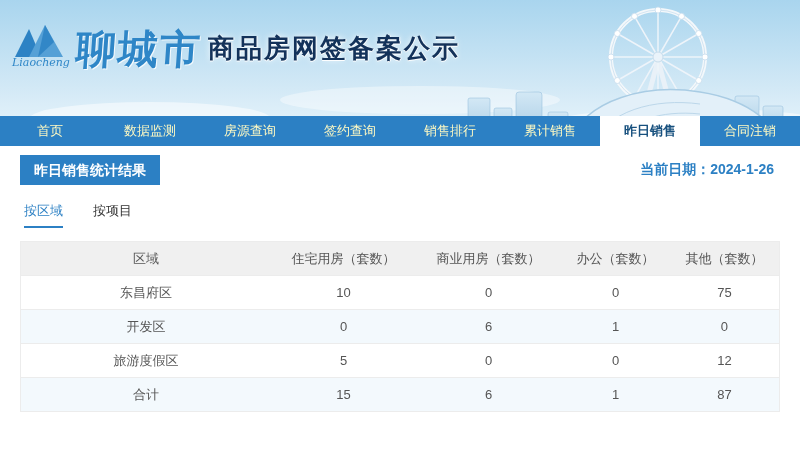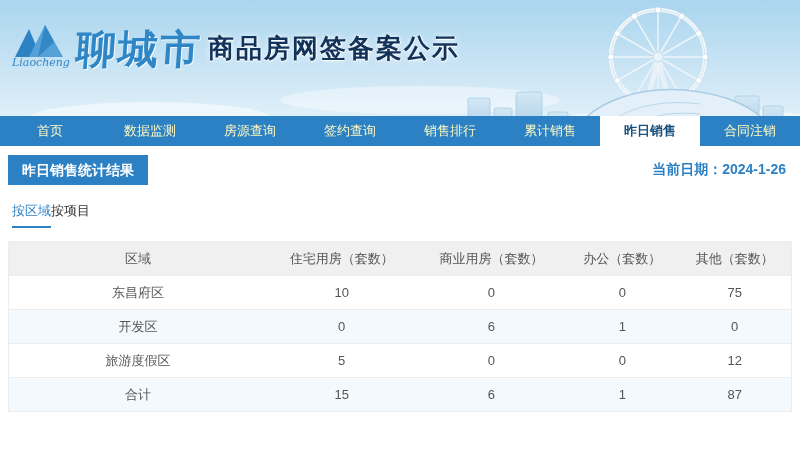--- a/index.html
+++ b/index.html
@@ -18,27 +18,27 @@
   .site-title { font-size:26px; font-weight:bold; color:#13325a; letter-spacing:2px; margin-left:6px; padding-bottom:3px;
           text-shadow:0 1px 0 rgba(255,255,255,.95), 1px 0 0 rgba(255,255,255,.8), 0 0 6px rgba(255,255,255,.9); }
 
   
   .nav { display:flex; width:800px; height:30px; background:#2c80c4; }
   .nav-item { flex:1; display:flex; align-items:center; justify-content:center;
               color:#fef9c3; font-size:13px; text-decoration:none; cursor:pointer; white-space:nowrap; }
   .nav-item.active { background:#fff; color:#17507e; font-weight:bold; }
 
   
-  .content { padding:0 8px; }
+  .content { padding:0 20px; }
   .section-bar { margin-top:9px; display:flex; align-items:center; justify-content:space-between; }
   .section-title { background:#2c80c4; color:#fff; font-size:14px; font-weight:bold;
                    height:30px; line-height:30px; padding:0 14px; }
   .current-date { color:#2c80c4; font-size:14px; font-weight:bold; padding-right:6px; }
 
-  .tabs { margin-top:17px; display:flex; padding-left:4px; }
+  .tabs { margin-top:17px; display:flex; gap:30px; padding-left:4px; }
   .tab { font-size:13px; color:#333; text-decoration:none; cursor:pointer; padding-bottom:6px; }
   .tab.active { color:#2c80c4; border-bottom:2px solid #2c80c4; }
 
   table.stats { width:100%; border-collapse:collapse; margin-top:13px; border:1px solid #ececec; }
   table.stats th { background:#f0f0f0; font-weight:400; color:#333; }
   table.stats th, table.stats td { height:34px; text-align:center; font-size:13px; color:#555;
                                    border-bottom:1px solid #ececec; }
   table.stats th:first-child, table.stats td:first-child { width:33%;text-align:center; }
   table.stats tbody tr:nth-child(even) { background:#f3f9fd; }
 </style>

